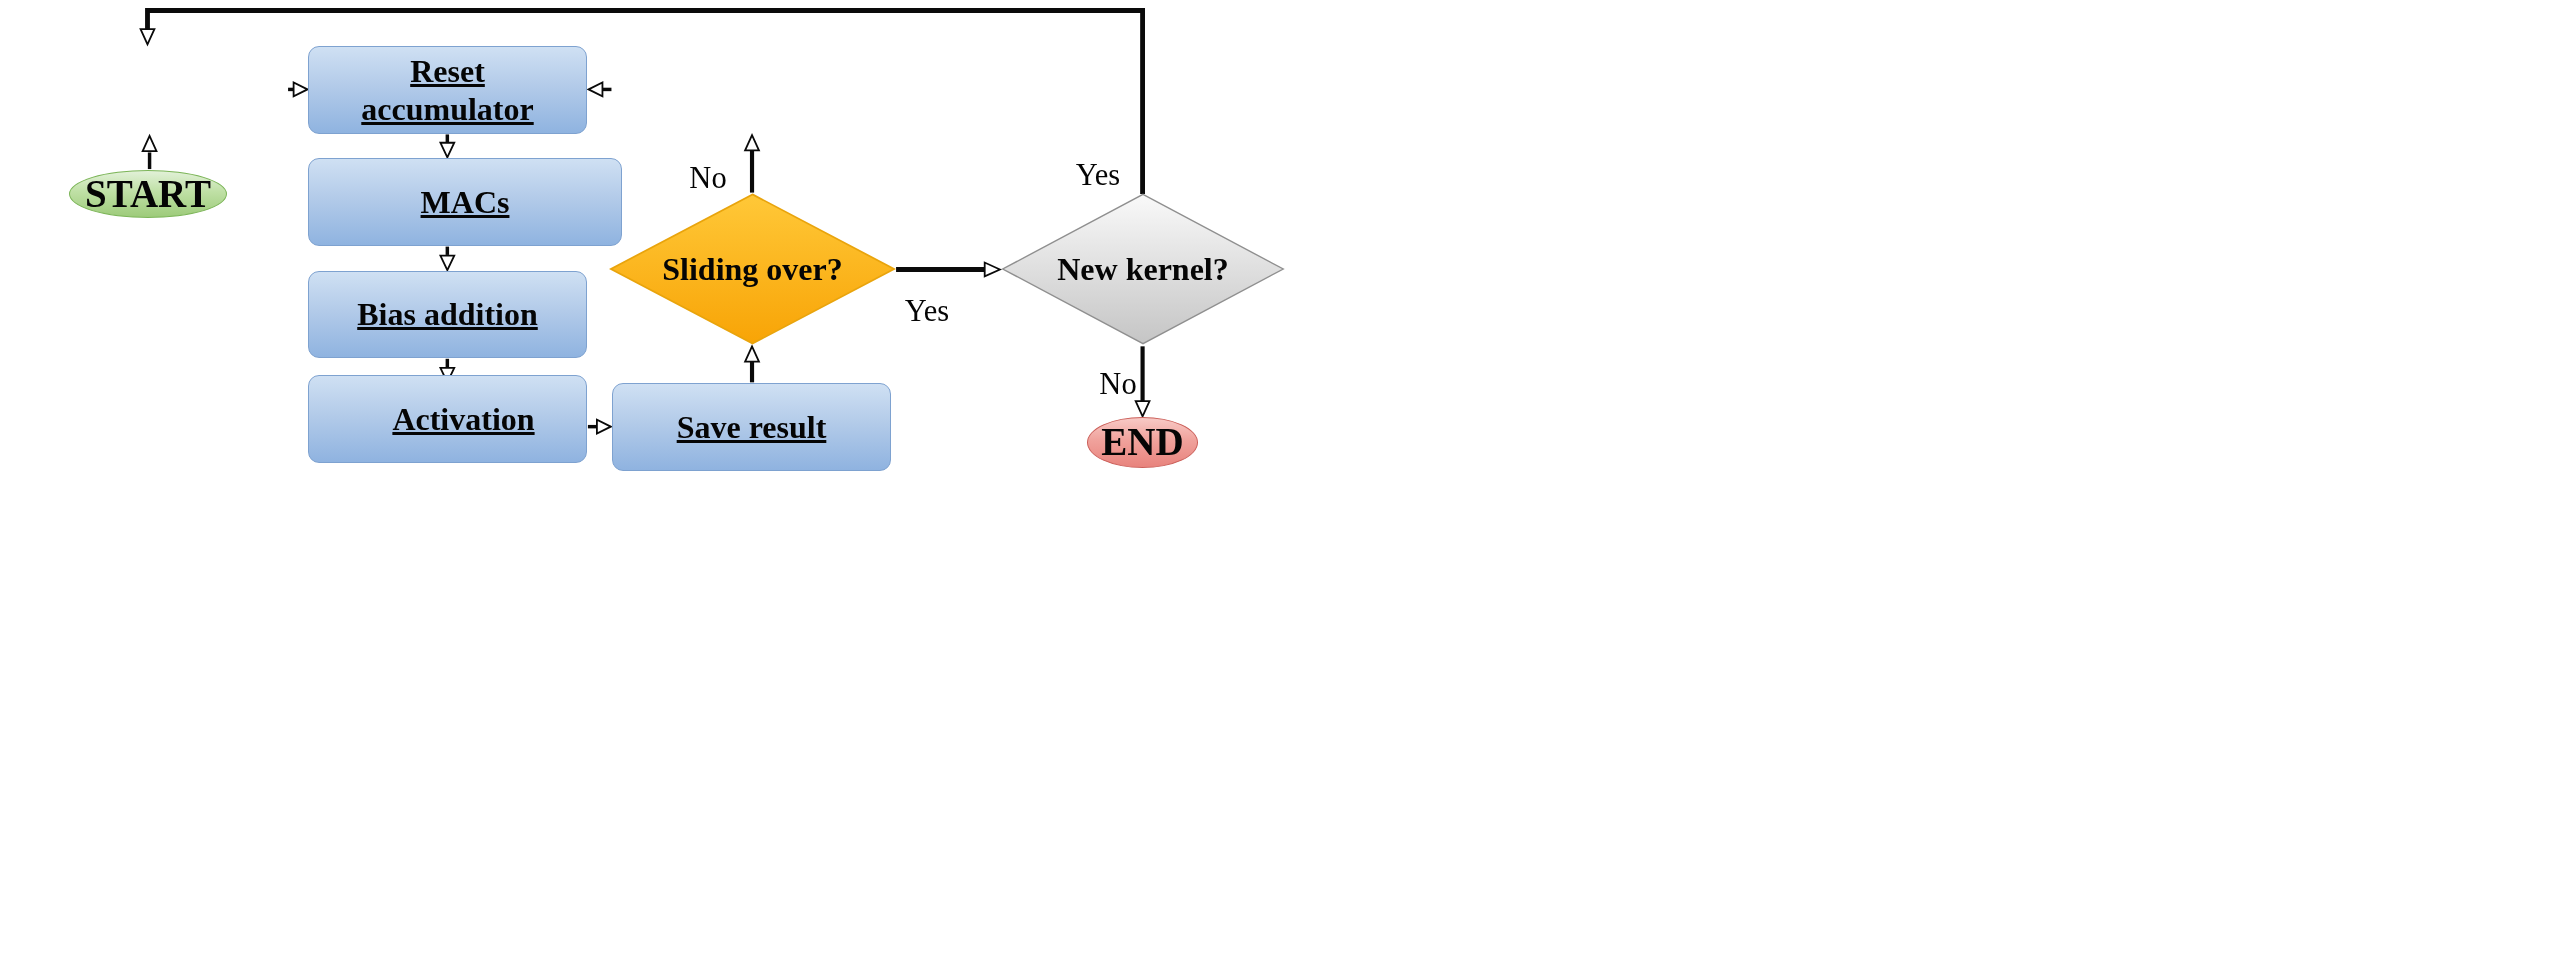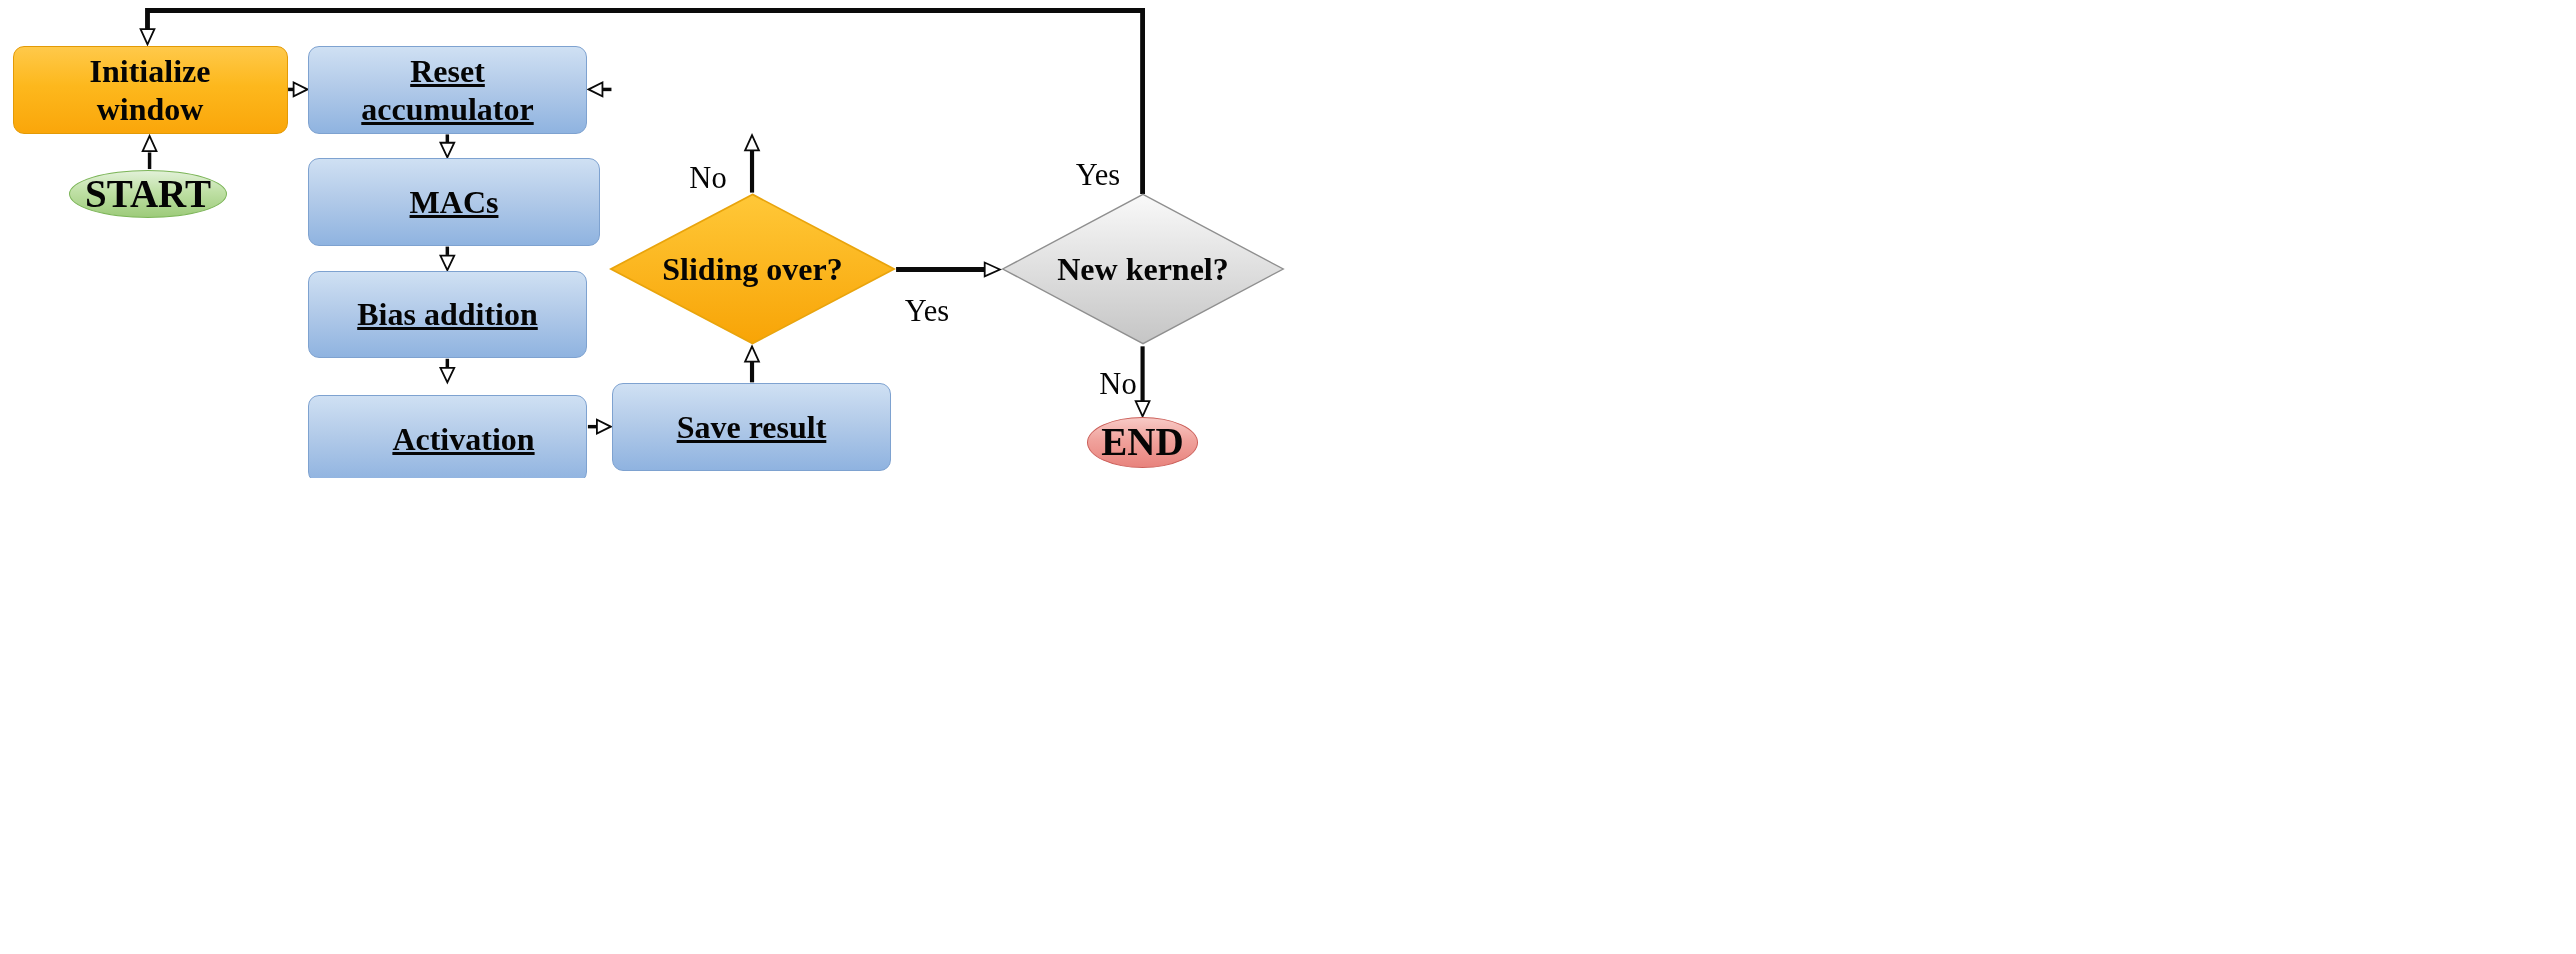--- a/index.html
+++ b/index.html
@@ -99,36 +99,32 @@
     </g>
   </svg>
 
   <div class="node ellipse green" style="left:69px;top:170px;width:158px;height:48px;">
     <span class="nl">START</span>
   </div>
   <div class="node ellipse red" style="left:1087px;top:417px;width:111px;height:51px;">
     <span class="nl">END</span>
   </div>
 
-  <div class="node box orange" style="left:12.5px;top:46px;width:275px;height:88px;">
-    <span class="nl">Initialize</span>
-    <span class="nl">window</span>
-  </div>
   <div class="node box blue" style="left:308px;top:46px;width:279px;height:88px;">
     <span class="nl">Reset</span>
     <span class="nl">accumulator</span>
   </div>
 
-  <div class="node box blue" style="left:308px;top:158px;width:292px;height:88px;">
+  <div class="node box blue" style="left:308px;top:158px;width:314px;height:88px;">
     <span class="nl">MACs</span>
   </div>
   <div class="node box blue" style="left:308px;top:271px;width:279px;height:87px;">
     <span class="nl">Bias addition</span>
   </div>
-  <div class="node box blue" style="left:308px;top:395px;width:279px;height:88px;padding-left:32px;">
+  <div class="node box blue" style="left:308px;top:375px;width:279px;height:88px;padding-left:32px;">
     <span class="nl">Activation</span>
   </div>
   <div class="node box blue" style="left:612px;top:383px;width:279px;height:88px;">
     <span class="nl">Save result</span>
   </div>
 
   <div class="node diamond" style="left:1001px;top:193px;width:284px;height:152px;">
     <svg class="dshape" viewBox="0 0 410 220">
       <defs>
         <linearGradient id="gGy" x1="0" y1="0" x2="0" y2="1">

